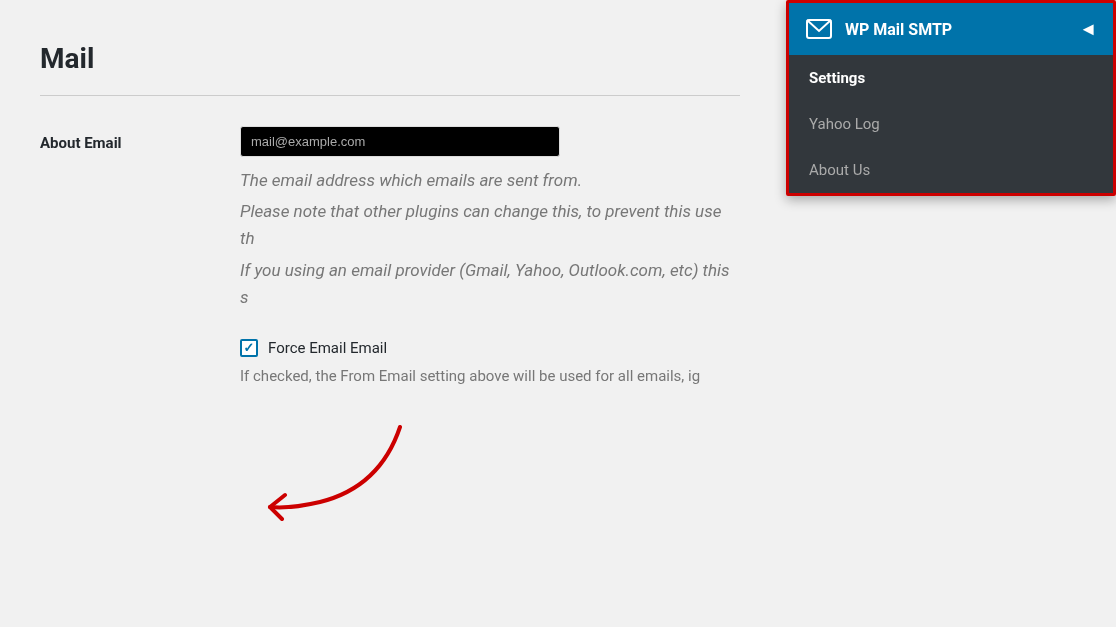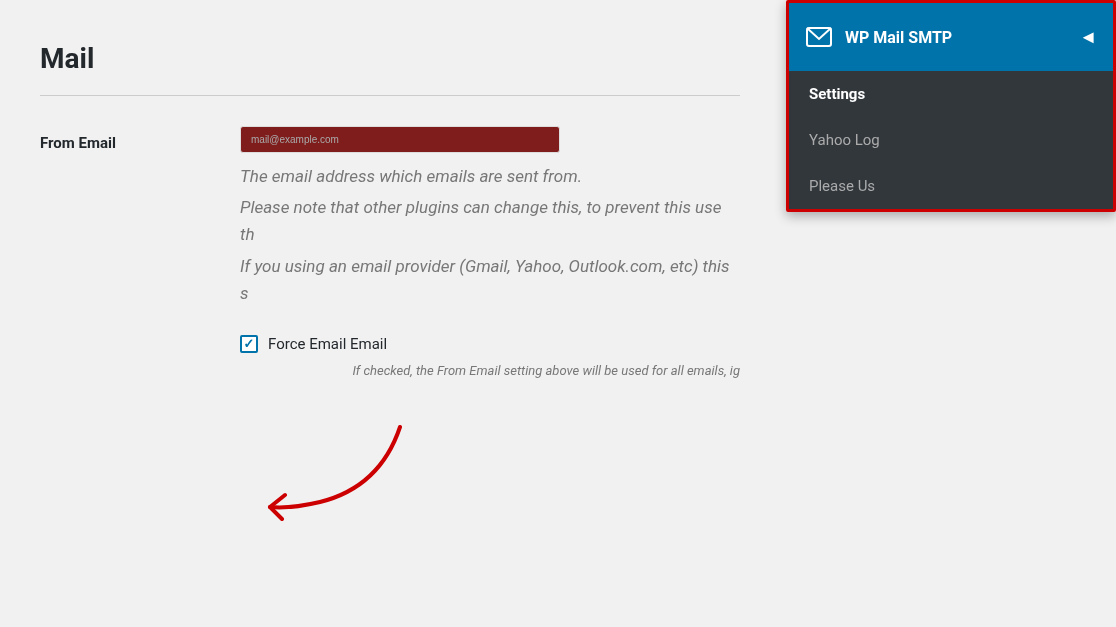--- a/index.html
+++ b/index.html
@@ -48,22 +48,22 @@
 
     .form-field-area {
       flex: 1;
     }
 
     .email-input {
       width: 320px;
       padding: 7px 10px;
       border: 1px solid #ddd;
       border-radius: 3px;
-      background: #7f1d1d;
-      font-size: 10px;
+      background: #000000;
+      font-size: 13px;
       color: #aaa;
       margin-bottom: 10px;
     }
 
     .help-text {
       font-size: 17px;
       color: #777;
       font-style: italic;
       line-height: 1.6;
       margin-bottom: 4px;
@@ -93,45 +93,43 @@
       font-size: 13px;
       font-weight: 700;
     }
 
     .checkbox-label {
       font-size: 15px;
       color: #23282d;
     }
 
     .checkbox-help {
-      font-size: 13px;
+      font-size: 15px;
       color: #777;
-      font-style: italic;
       margin-left: 200px;
-      text-align: right;
     }
 
     
     .dropdown-menu {
       position: absolute;
       top: 0;
       right: 0;
       width: 330px;
       border: 3px solid #cc0000;
       border-radius: 2px;
       overflow: hidden;
       box-shadow: 0 4px 12px rgba(0,0,0,0.3);
       z-index: 100;
     }
 
     .dropdown-header {
       background: #0073aa;
       display: flex;
       align-items: center;
-      padding: 20px 16px;
+      padding: 12px 16px;
       gap: 12px;
     }
 
     .dropdown-header-icon {
       width: 28px;
       height: 28px;
       display: flex;
       align-items: center;
       justify-content: center;
     }
@@ -184,21 +182,21 @@
     }
   </style>
 </head>
 <body>
 
 <div class="main-content">
   <h1 class="page-title">Mail</h1>
   <hr class="divider">
 
   <div class="form-row">
-    <div class="form-label">From Email</div>
+    <div class="form-label">About Email</div>
     <div class="form-field-area">
       <input class="email-input" type="text" value="mail@example.com" style="color: rgb(170, 170, 170);" placeholder="mail@example.com">
       <p class="help-text">The email address which emails are sent from.</p>
       <p class="help-text">Please note that other plugins can change this, to prevent this use th</p>
       <p class="help-text">If you using an email provider (Gmail, Yahoo, Outlook.com, etc) this s</p>
     </div>
   </div>
 
   <div class="checkbox-row">
     <div class="checkbox-wrapper">
@@ -233,16 +231,16 @@
   </div>
 
   <div class="dropdown-body">
     <div class="dropdown-item active">
       <span>Settings</span>
     </div>
     <div class="dropdown-item inactive">
       <span>Yahoo Log</span>
     </div>
     <div class="dropdown-item inactive">
-      <span>Please Us</span>
+      <span>About Us</span>
     </div>
   </div>
 </div>
 
 </body></html>

